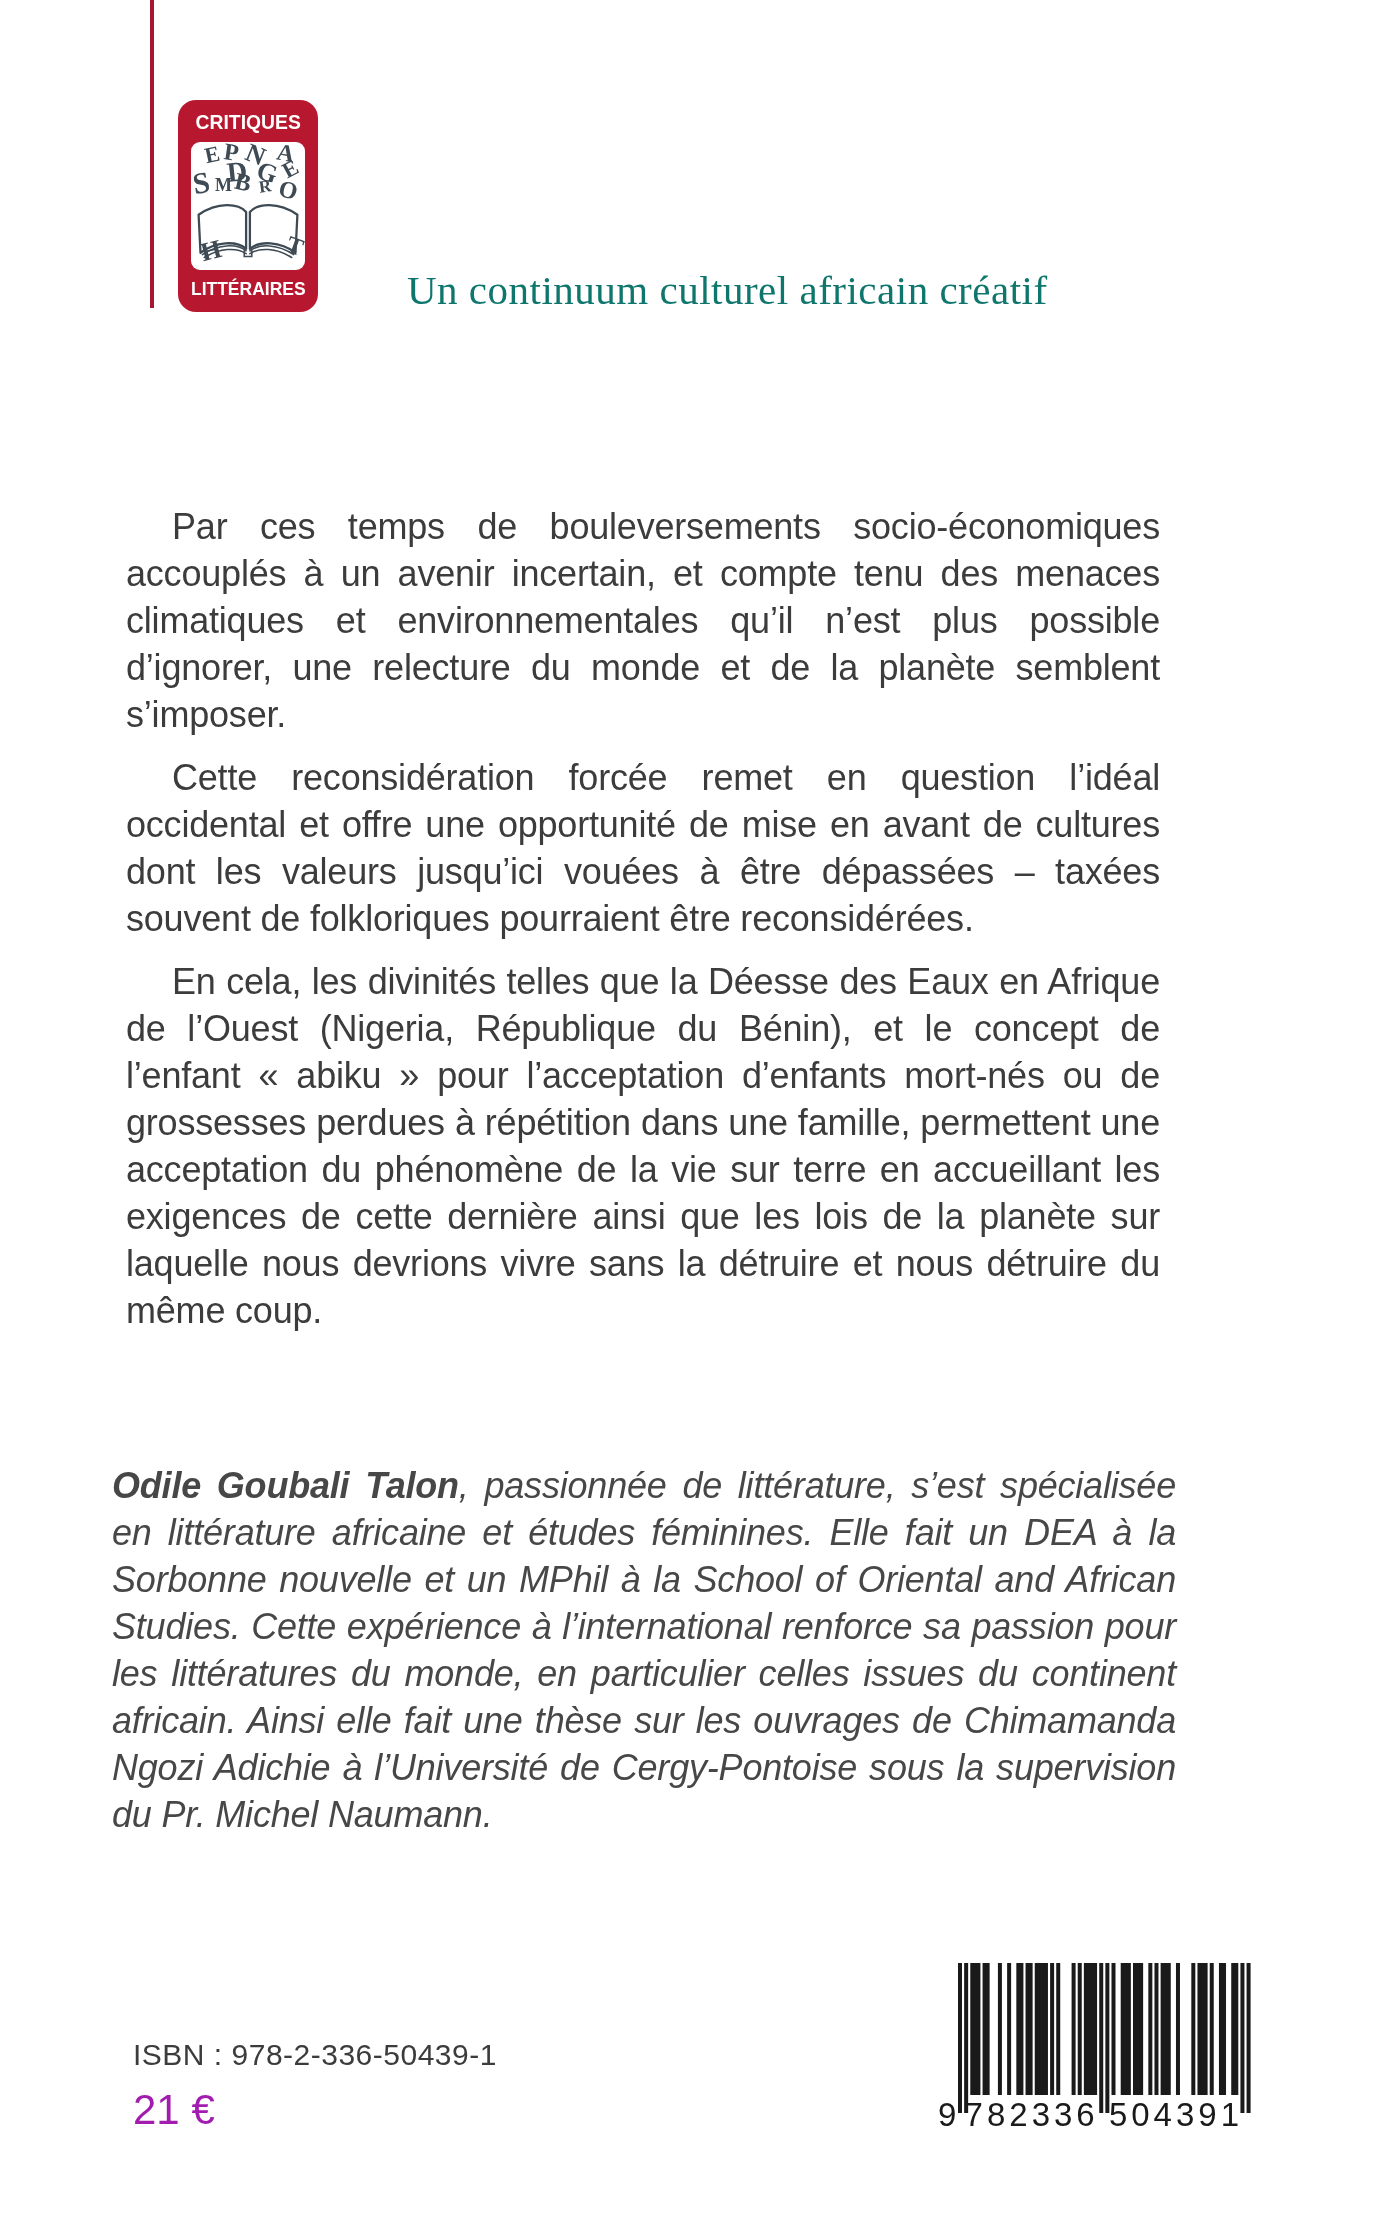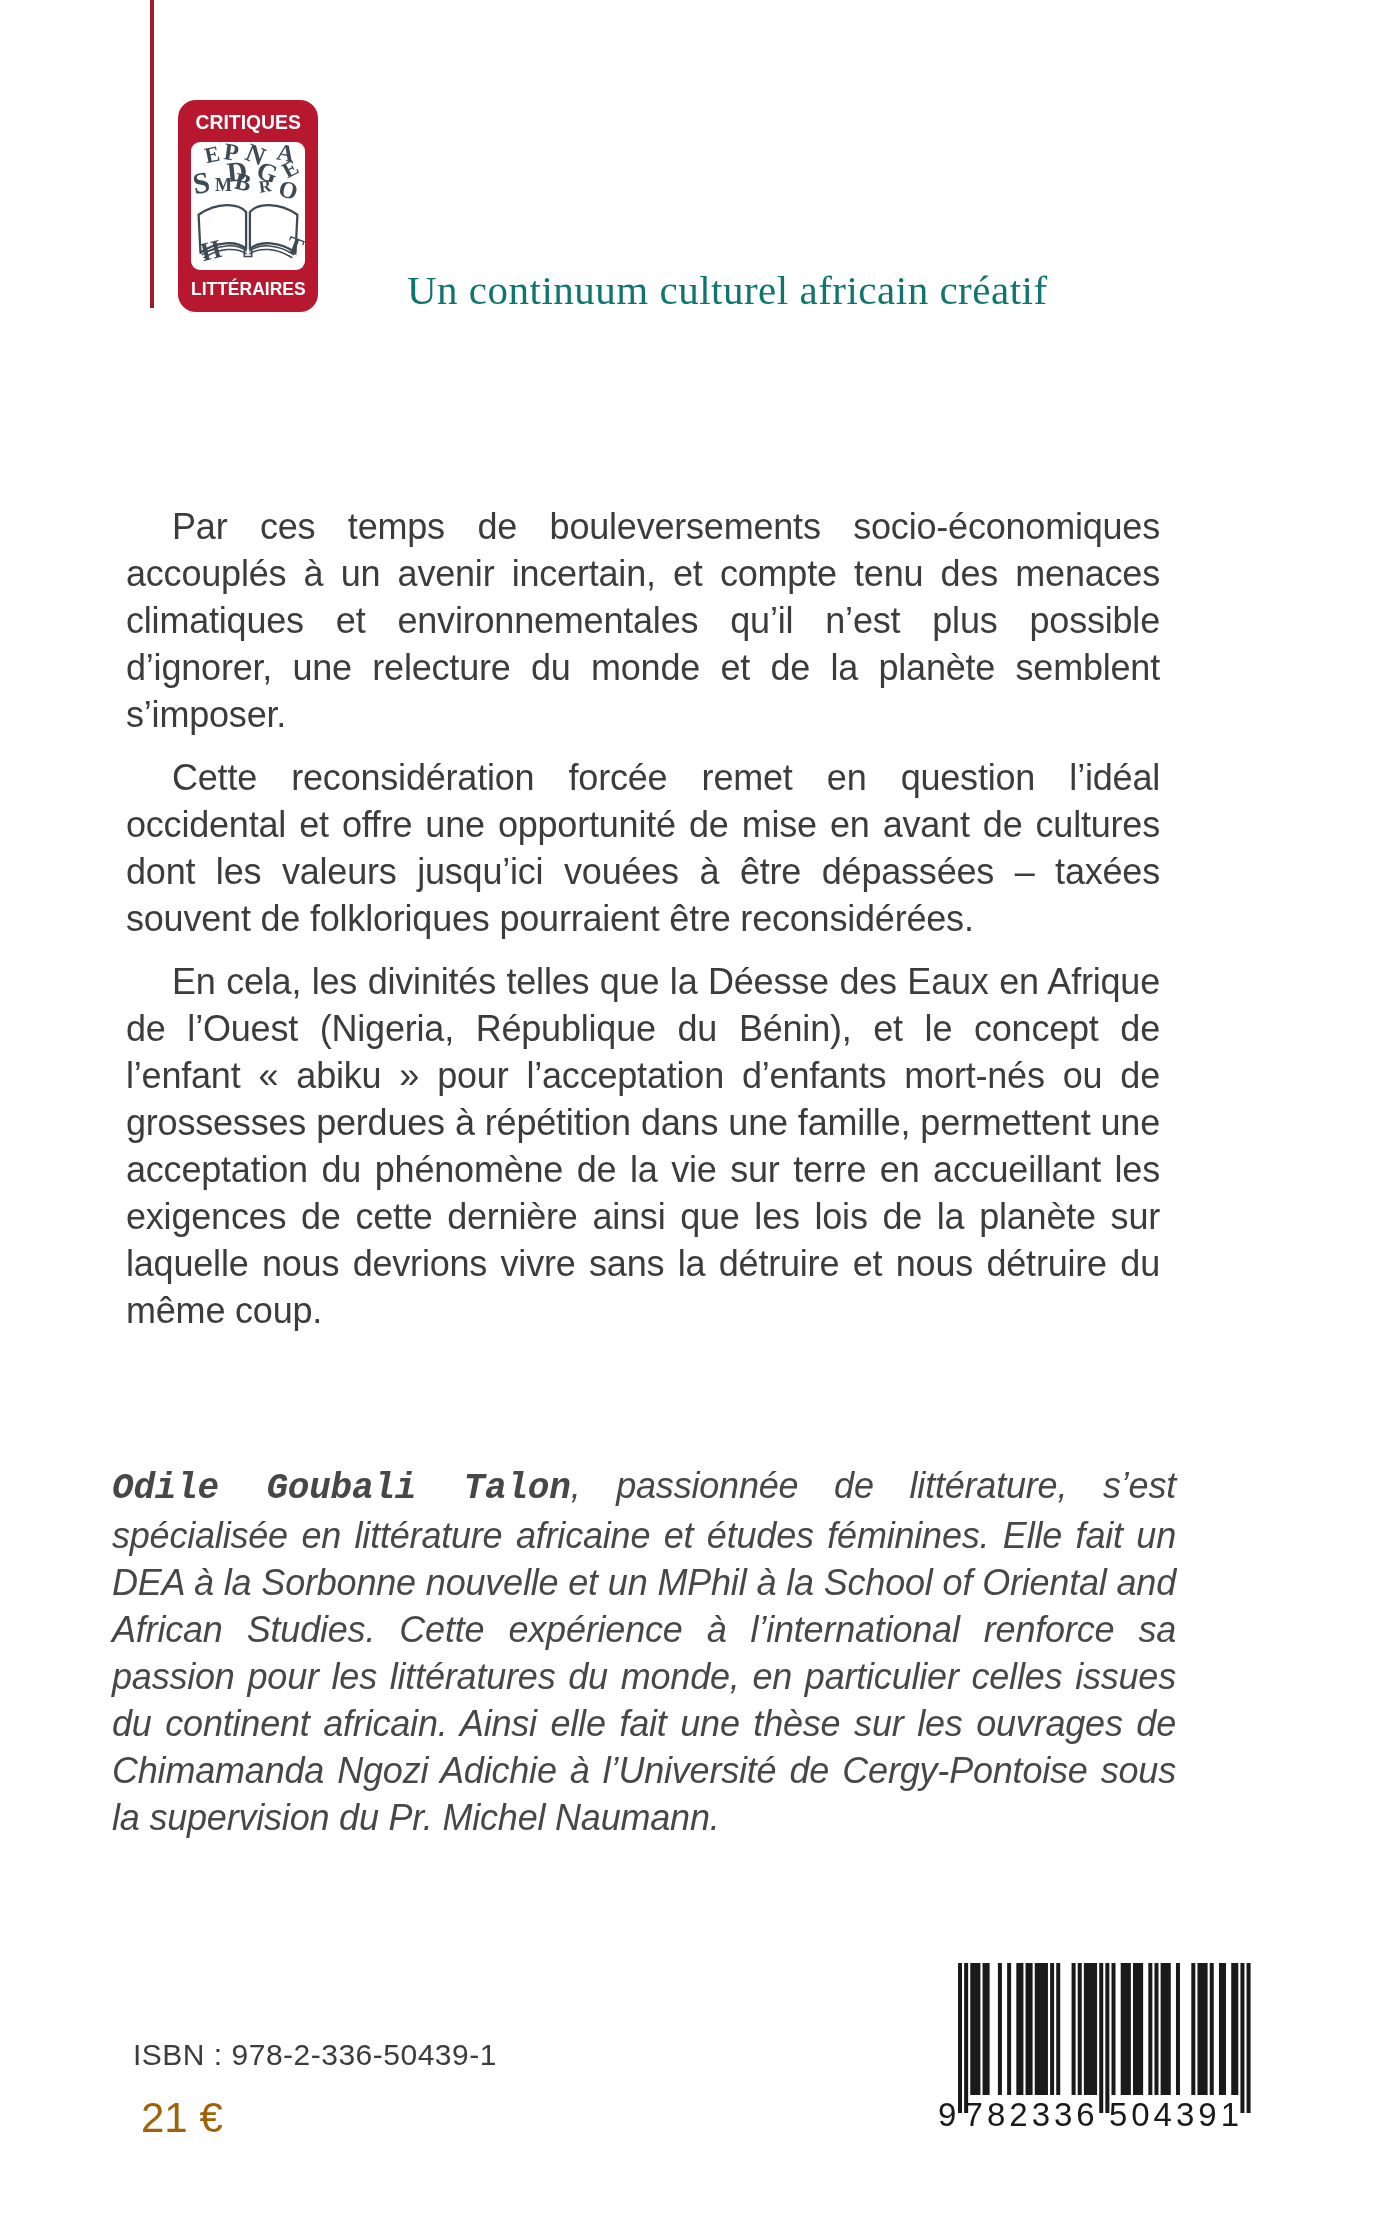--- a/index.html
+++ b/index.html
@@ -56,29 +56,29 @@
     font-size:36px;line-height:47px;color:#3C3C3C;
     text-align:justify;letter-spacing:-0.2px;
   }
   .synopsis p{margin:16px;text-indent:46px;}
   
   .bio{
     position:absolute;left:112px;top:1462px;width:1064px;
     font-size:36px;line-height:47px;color:#474747;
     font-style:italic;text-align:justify;letter-spacing:-0.2px;
   }
-  .bio .bio-name{font-weight:bold;font-family:Liberation Mono, monospace;}
+  .bio .bio-name{font-weight:bold;}
   
   .isbn{
     position:absolute;left:133px;top:2038px;margin:0;
     font-size:30px;color:#3C3C3C;letter-spacing:0.5px;
   }
   .price{
-    position:absolute;left:133px;top:2086px;margin:8px;
-    font-size:42px;color:#a16207;
+    position:absolute;left:133px;top:2086px;margin:0;
+    font-size:42px;color:#a21caf;
   }
   .barcode{position:absolute;left:938px;top:1963px;}
 </style>
 </head>
 <body>
 
 <div class="page">
 
   <div class="red-rule"></div>
 

